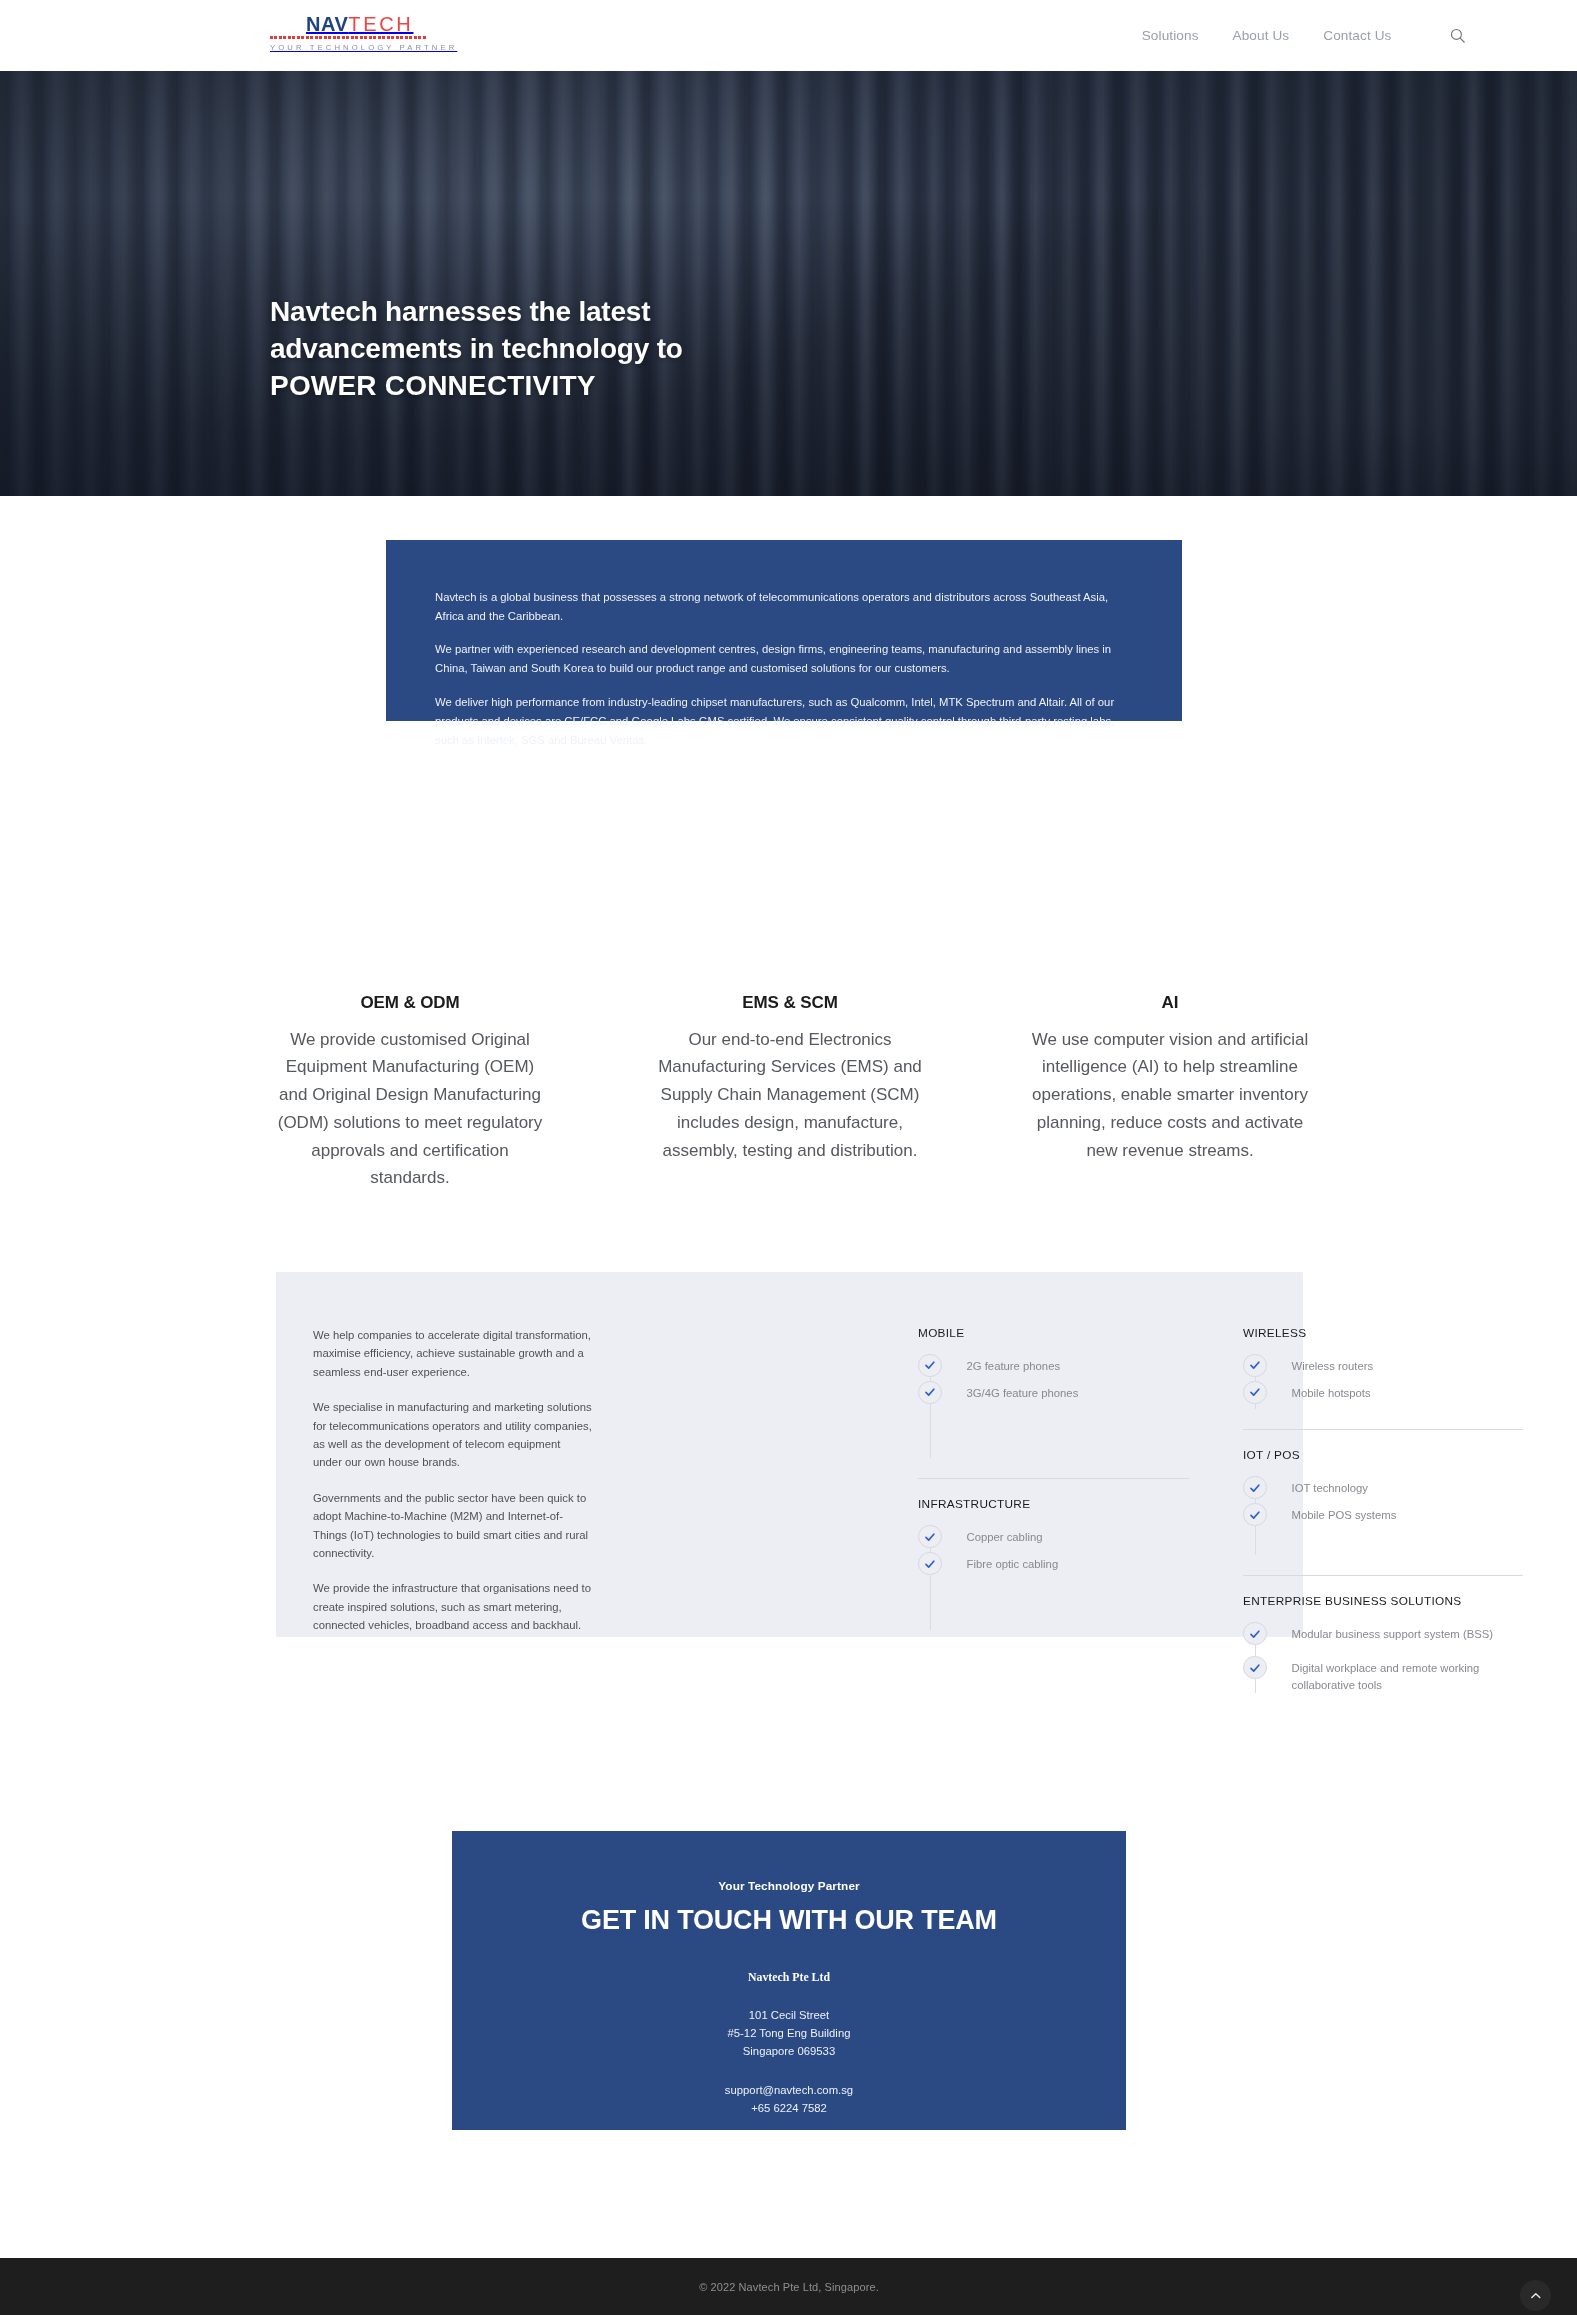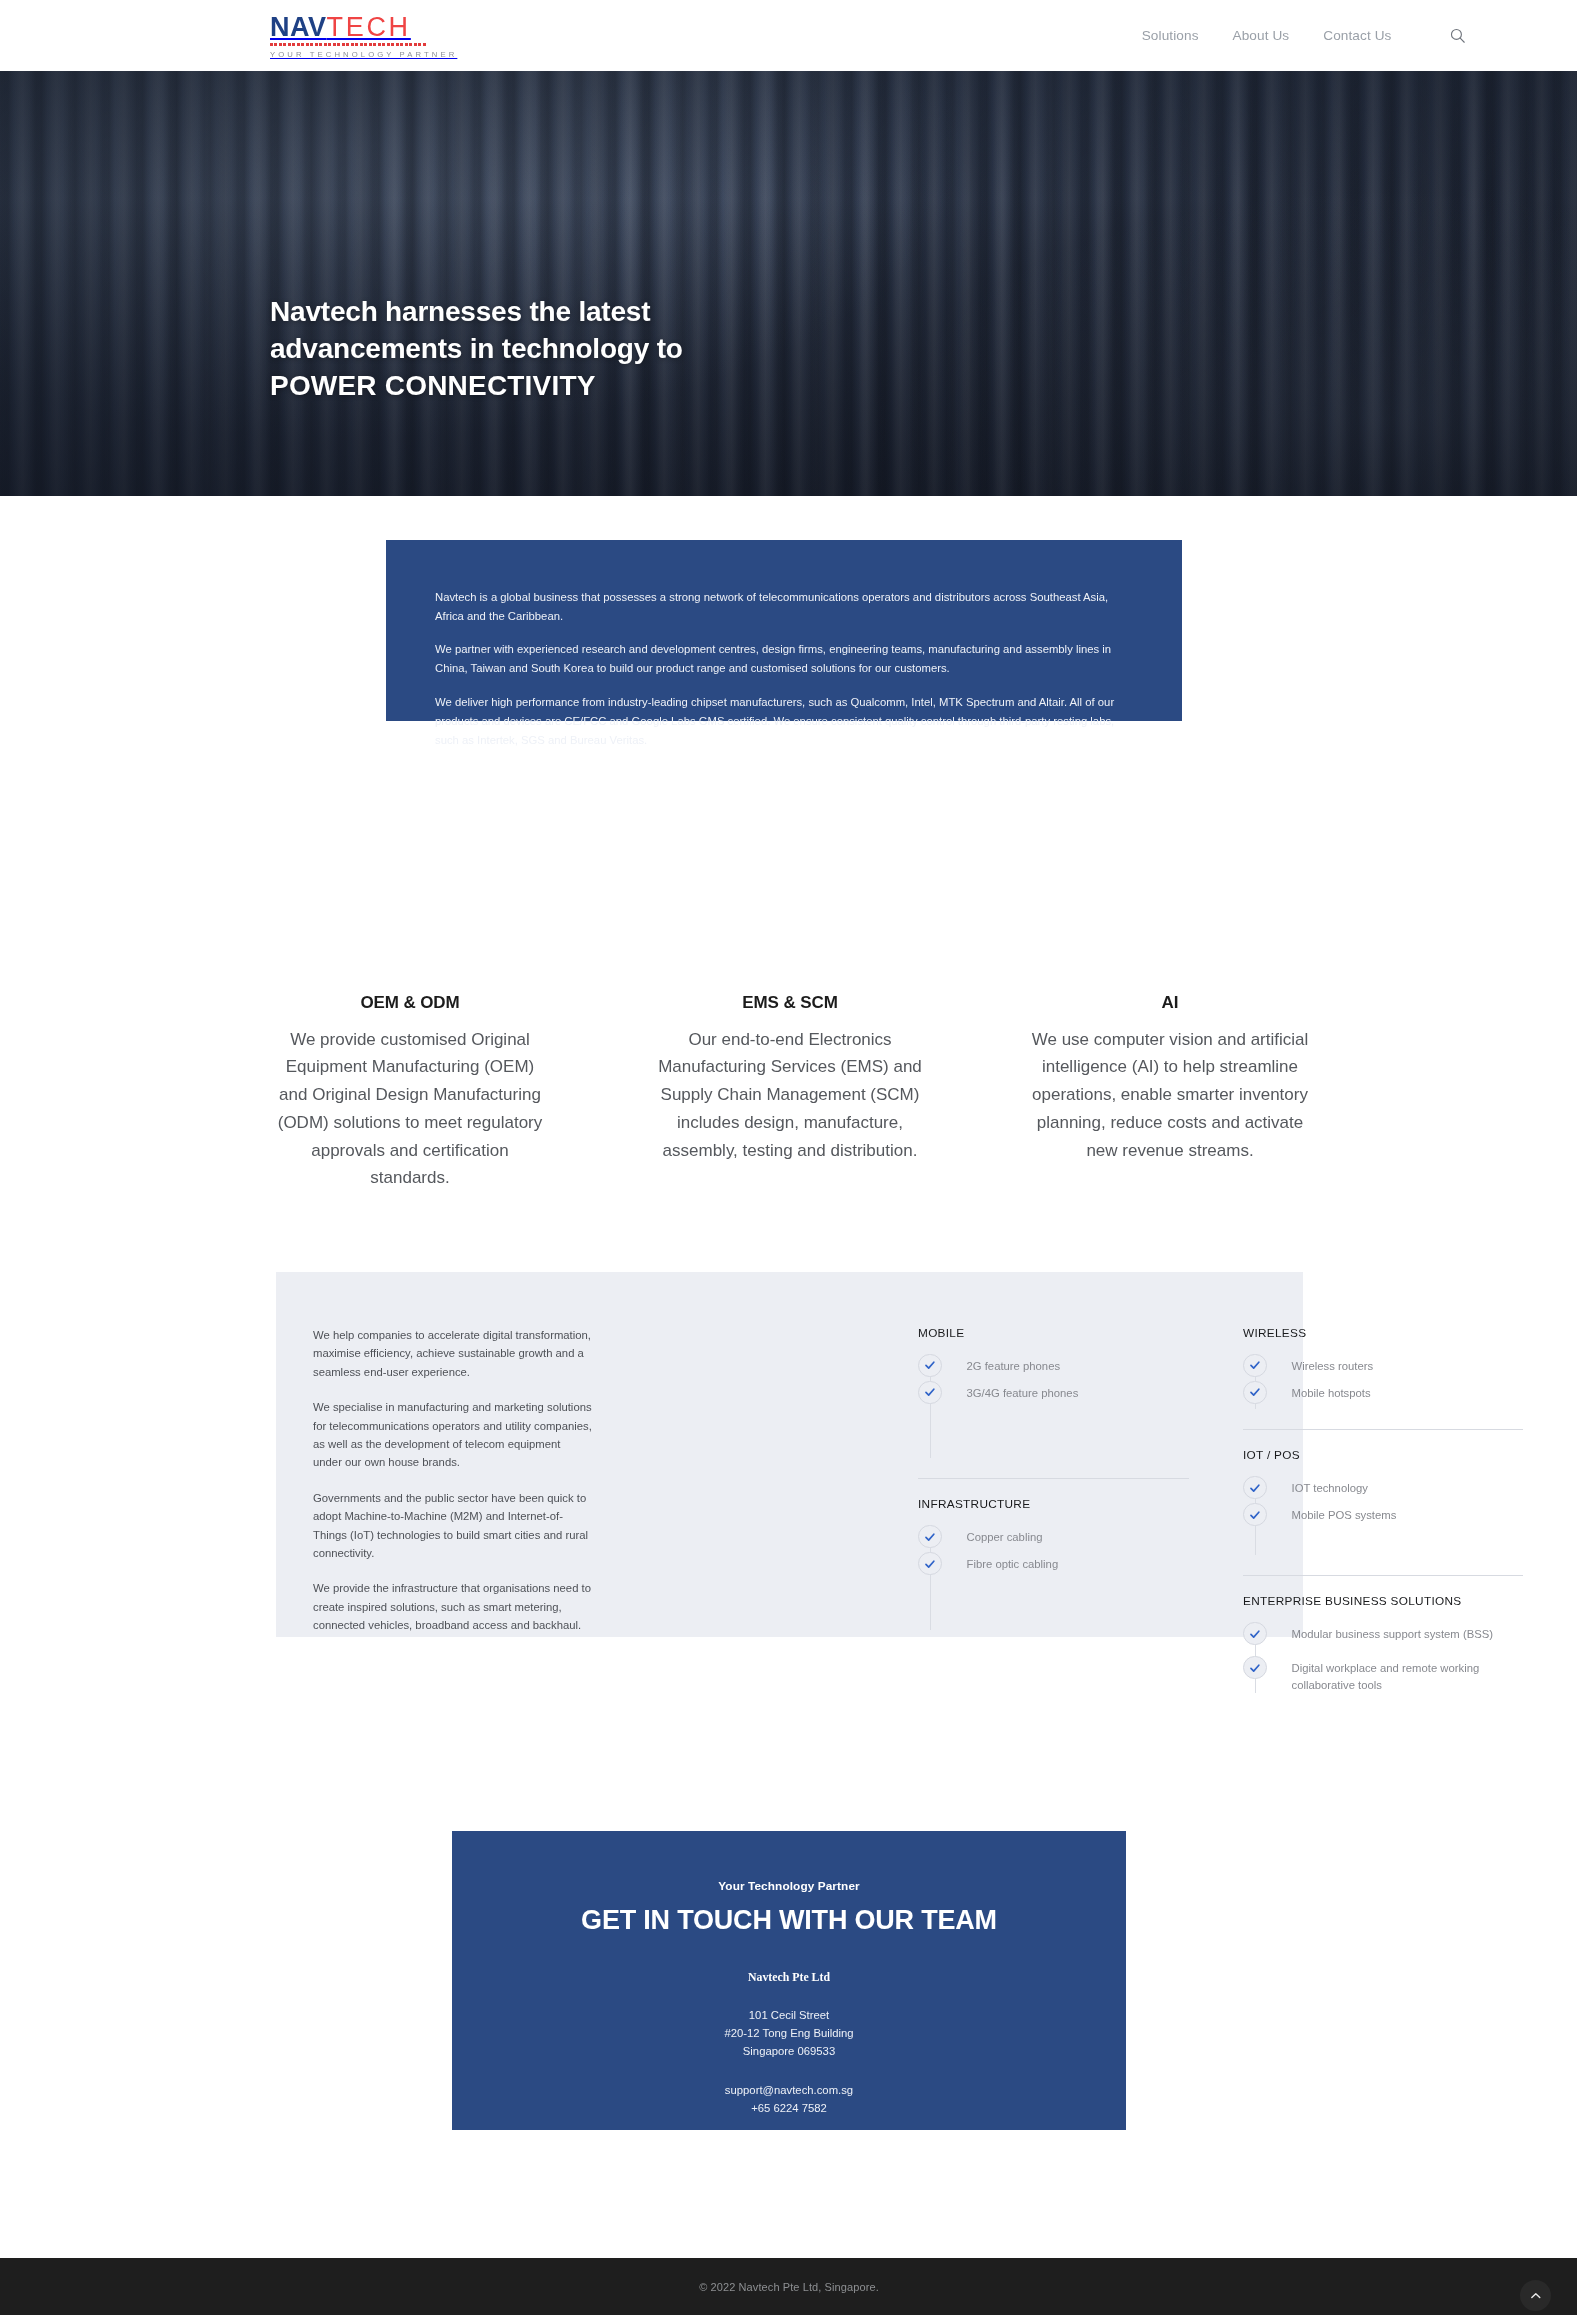--- a/index.html
+++ b/index.html
@@ -18,22 +18,22 @@
     background: #ffffff;
     display: flex; align-items: center;
     z-index: 30;
   }
   .logo-wrap {
     position: absolute; left: 270px; top: 13.6px;
     width: 163px;
   }
   .logo-main {
     font-family: "Liberation Sans", sans-serif;
-    font-size: 27px; font-weight: 700; letter-spacing: 0.5px;
-    line-height: 1; display: flex;
+    font-size: 20px; font-weight: 700; letter-spacing: 0.5px;
+    line-height: 1; display: flex; margin-left: 36px;
   }
   .logo-nav { color: #1f4185; }
   .logo-tech { color: #ef4444; font-weight: 400; letter-spacing: 2.7px; }
   .logo-rule {
     height: 2.7px; margin-top: 2.7px; width: 156px;
     background: repeating-linear-gradient(to right, #e23b3b 0 2.7px, rgba(226,59,59,0) 2.7px 4.5px);
   }
   .logo-tag {
     margin-top: 3.6px;
     font-size: 7.7px; letter-spacing: 3.1px;
@@ -437,21 +437,21 @@
 
   </div>
 </section>
 
 <section class="contact">
   <div class="contact-kicker">Your Technology Partner</div>
   <div class="contact-title">GET IN TOUCH WITH OUR TEAM</div>
   <div class="contact-company">Navtech Pte Ltd</div>
   <div class="contact-addr">
     <div>101 Cecil Street</div>
-    <div>#20-12 Tong Eng Building</div>
+    <div>#5-12 Tong Eng Building</div>
     <div>Singapore 069533</div>
   </div>
   <div class="contact-reach">
     <div>support@navtech.com.sg</div>
     <div>+65 6224 7582</div>
   </div>
 </section>
 
 <footer class="footer">
   <div class="footer-text">© 2022 Navtech Pte Ltd, Singapore.</div>

